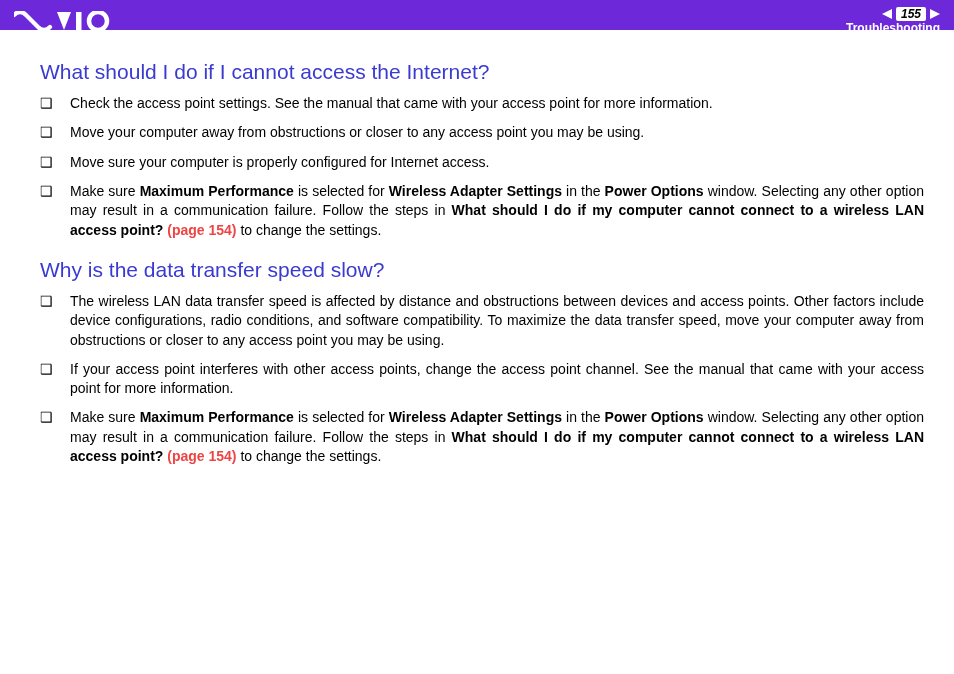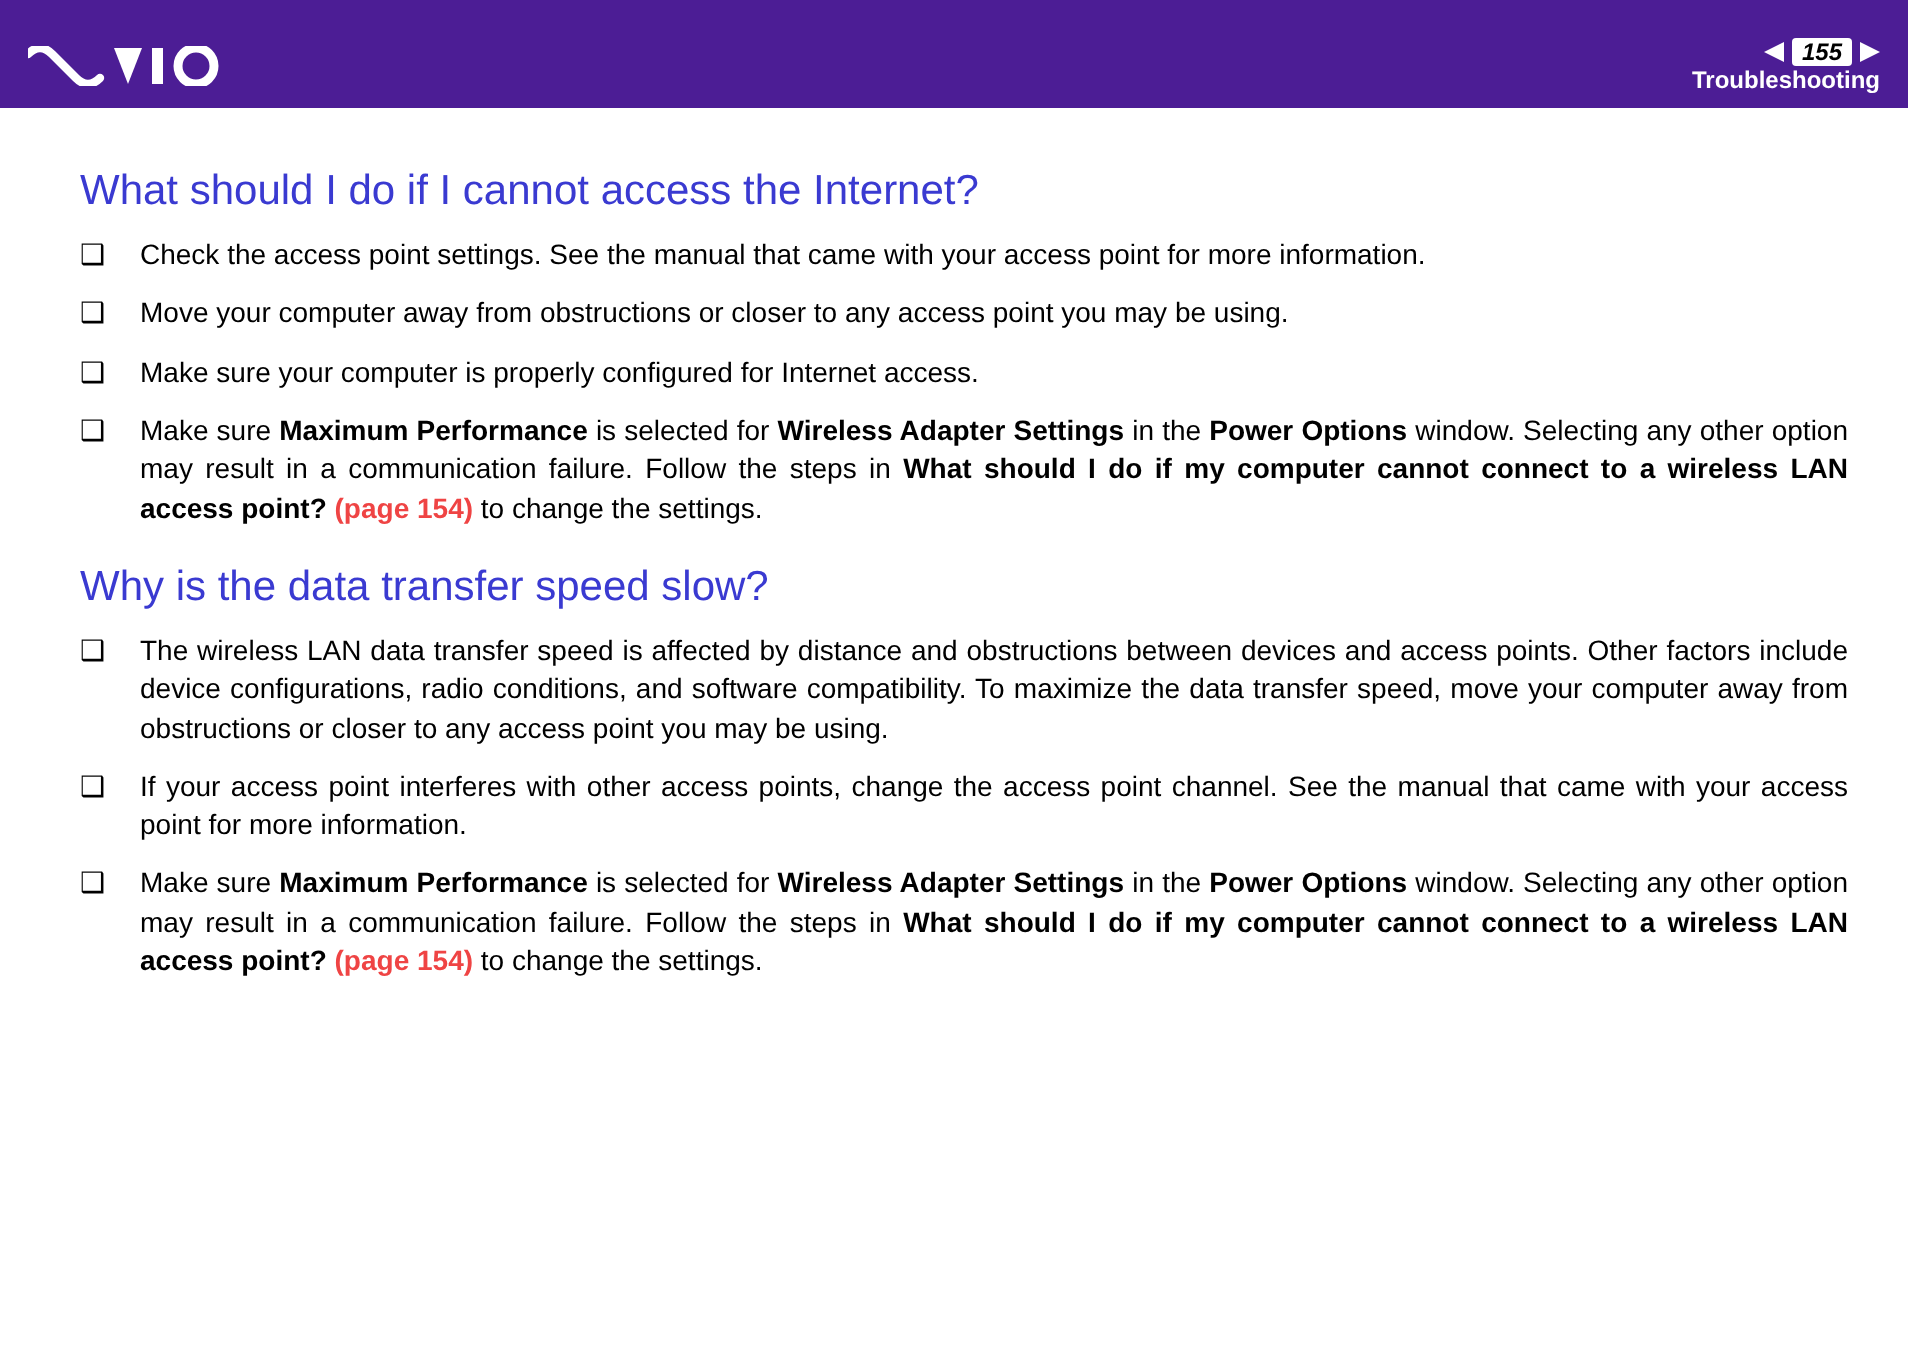--- a/index.html
+++ b/index.html
@@ -6,23 +6,23 @@
   body {
     font-family: Arial, Helvetica, sans-serif;
     font-size: 14px;
     width: 954px;
     height: 674px;
     background: #fff;
     color: #000;
     position: relative;
   }
   .header {
-    background: #4c1d95;
+    background: #6d28d9;
     color: #fff;
-    height: 54px;
+    height: 30px;
     display: flex;
     align-items: center;
     justify-content: space-between;
     padding: 12px 14px 0 14px;
   }
   .logo {
     display: flex;
     align-items: center;
     gap: 0;
   }
@@ -112,21 +112,21 @@
     <div class="section-label">Troubleshooting</div>
   </div>
 </div>
 
 <div class="content">
 
   <h2 class="heading">What should I do if I cannot access the Internet?</h2>
   <ul class="checklist">
     <li>Check the access point settings. See the manual that came with your access point for more information.</li>
     <li>Move your computer away from obstructions or closer to any access point you may be using.</li>
-    <li>Make sure your computer is properly configured for Internet access.</li>
+    <li>Move sure your computer is properly configured for Internet access.</li>
     <li>
       <span>Make sure </span><span class="b">Maximum Performance</span><span> is selected for </span><span class="b">Wireless Adapter Settings</span><span> in the </span><span class="b">Power Options</span><span> window. Selecting any other option may result in a communication failure. Follow the steps in </span><span class="b">What should I do if my computer cannot connect to a wireless LAN access point? </span><span class="link-ref">(page 154)</span><span> to change the settings.</span>
     </li>
   </ul>
 
   <h2 class="heading second">Why is the data transfer speed slow?</h2>
   <ul class="checklist">
     <li>The wireless LAN data transfer speed is affected by distance and obstructions between devices and access points. Other factors include device configurations, radio conditions, and software compatibility. To maximize the data transfer speed, move your computer away from obstructions or closer to any access point you may be using.</li>
     <li>If your access point interferes with other access points, change the access point channel. See the manual that came with your access point for more information.</li>
     <li>

